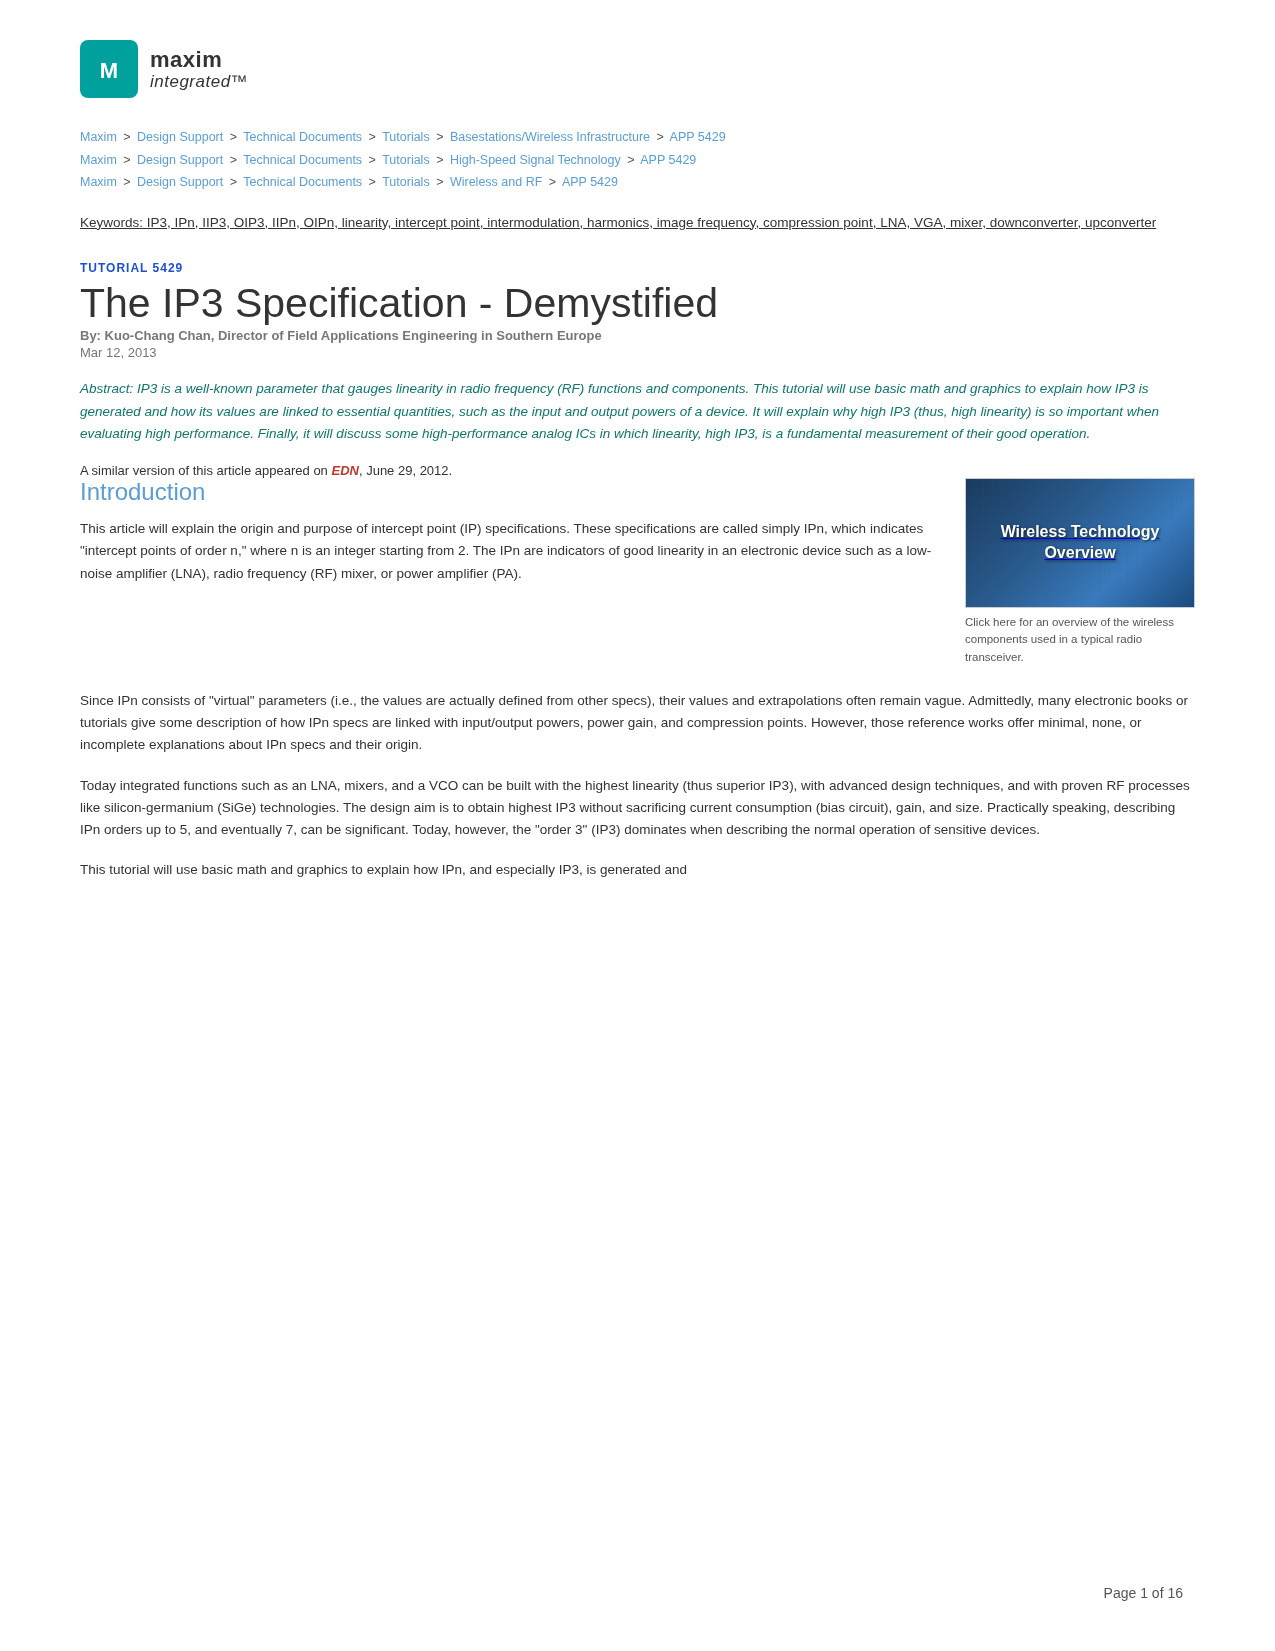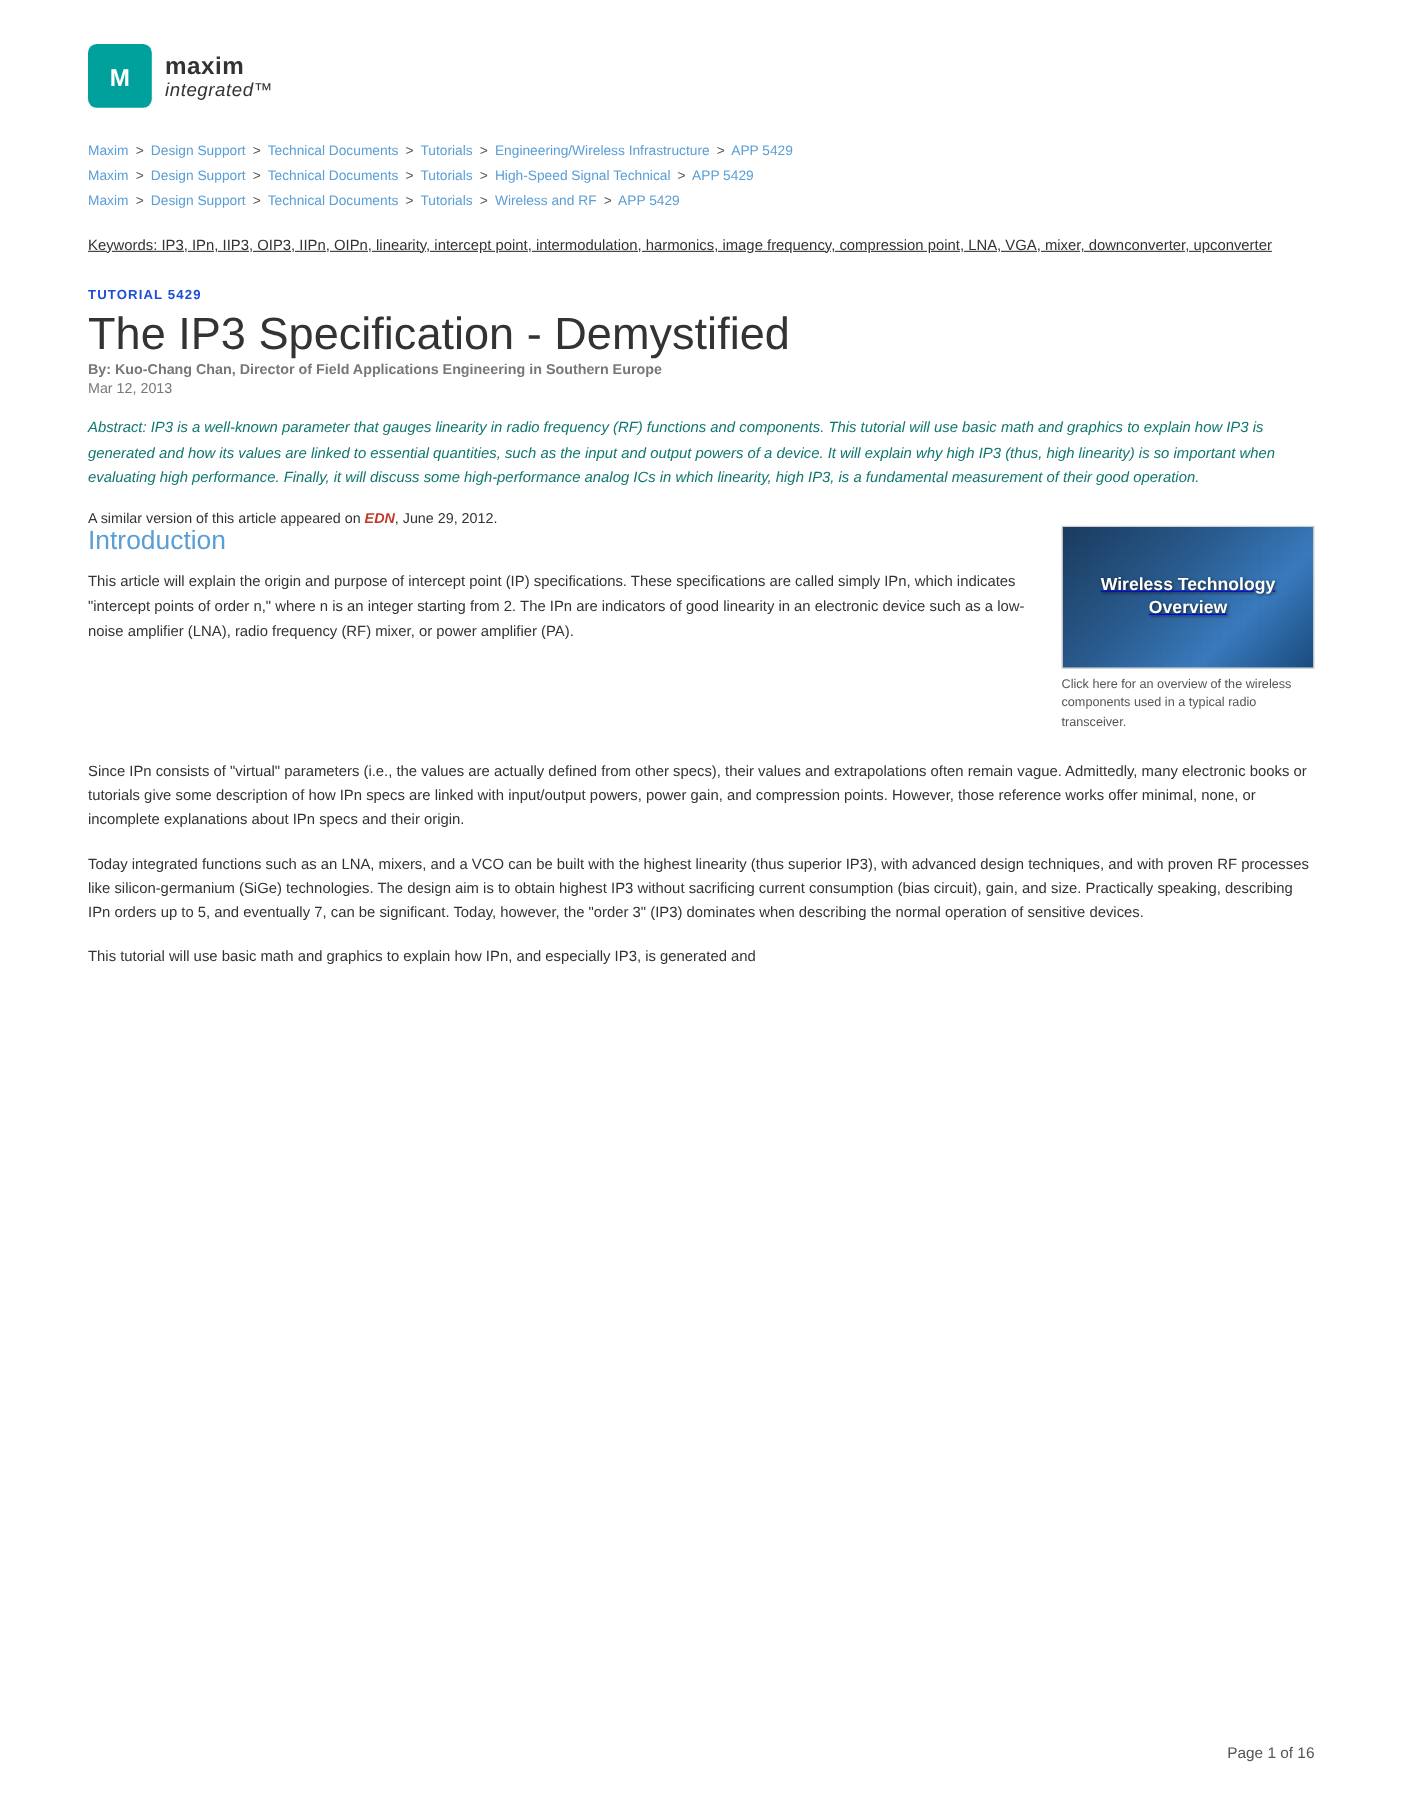--- a/index.html
+++ b/index.html
@@ -177,21 +177,21 @@
     }
     .body-para {
       font-size: 13.5px;
       line-height: 1.65;
       color: #333;
       margin-bottom: 18px;
     }
     .page-footer {
       position: absolute;
       bottom: 50px;
-      right: 80px;
+      right: 92px;
       font-size: 14px;
       color: #555;
     }
   </style>
 </head>
 <body>
 
 <div class="logo-area">
   <div class="logo-icon">
     <svg viewBox="0 0 36 36" fill="none" xmlns="http://www.w3.org/2000/svg">
@@ -209,34 +209,34 @@
 <div class="breadcrumbs">
   <div class="breadcrumb-line">
     <a href="#">Maxim</a>
     <span class="separator">&gt;</span>
     <a href="#">Design Support</a>
     <span class="separator">&gt;</span>
     <a href="#">Technical Documents</a>
     <span class="separator">&gt;</span>
     <a href="#">Tutorials</a>
     <span class="separator">&gt;</span>
-    <a href="#">Engineering/Wireless Infrastructure</a>
+    <a href="#">Basestations/Wireless Infrastructure</a>
     <span class="separator">&gt;</span>
     <a href="#" class="app-num">APP 5429</a>
   </div>
   <div class="breadcrumb-line">
     <a href="#">Maxim</a>
     <span class="separator">&gt;</span>
     <a href="#">Design Support</a>
     <span class="separator">&gt;</span>
     <a href="#">Technical Documents</a>
     <span class="separator">&gt;</span>
     <a href="#">Tutorials</a>
     <span class="separator">&gt;</span>
-    <a href="#">High-Speed Signal Technical</a>
+    <a href="#">High-Speed Signal Technology</a>
     <span class="separator">&gt;</span>
     <a href="#" class="app-num">APP 5429</a>
   </div>
   <div class="breadcrumb-line">
     <a href="#">Maxim</a>
     <span class="separator">&gt;</span>
     <a href="#">Design Support</a>
     <span class="separator">&gt;</span>
     <a href="#">Technical Documents</a>
     <span class="separator">&gt;</span>

